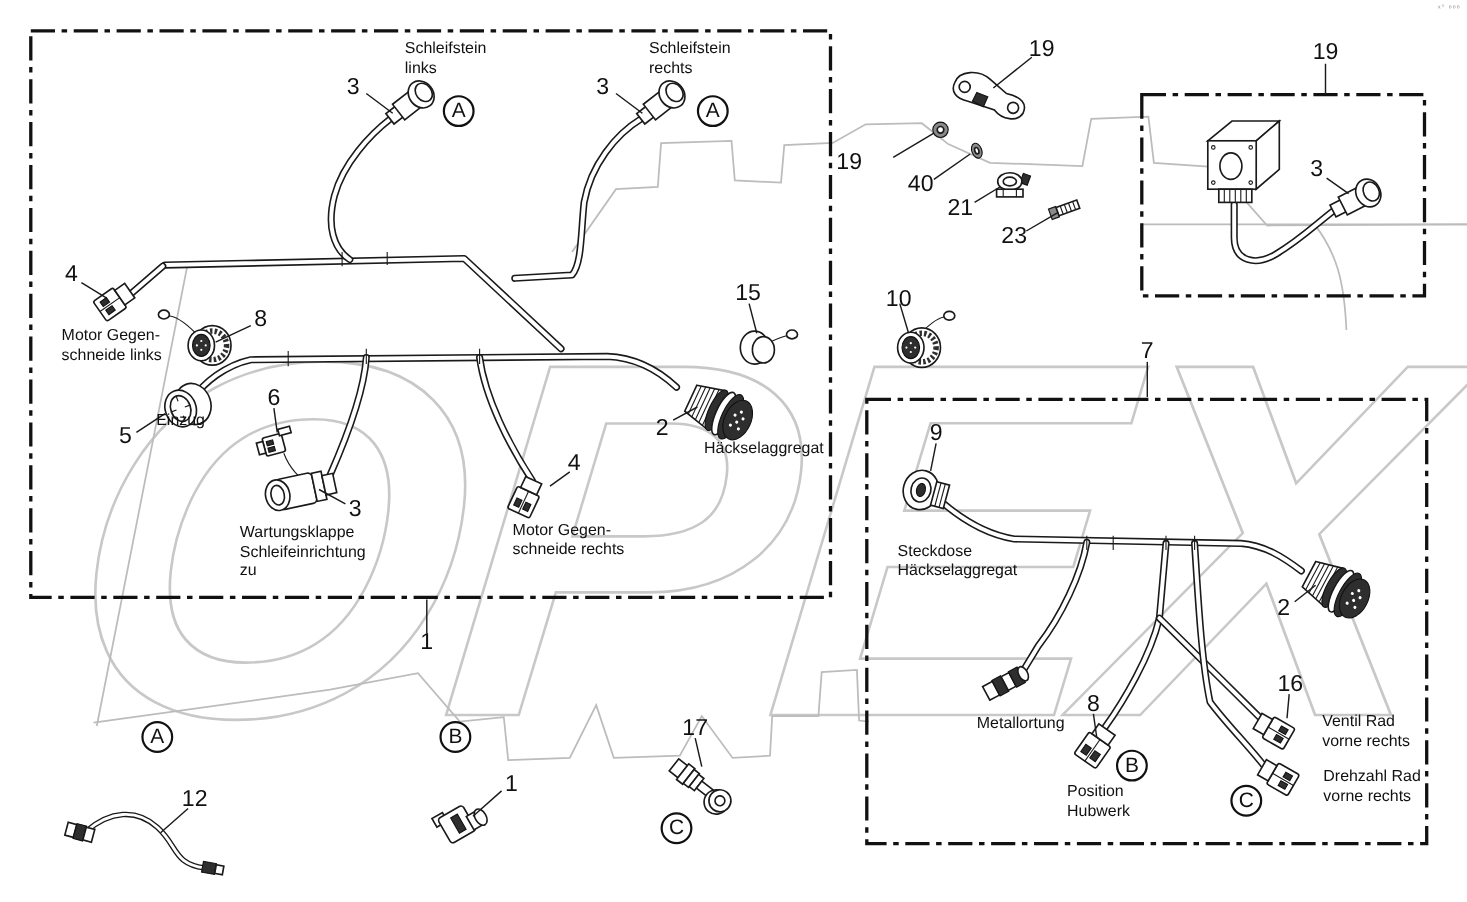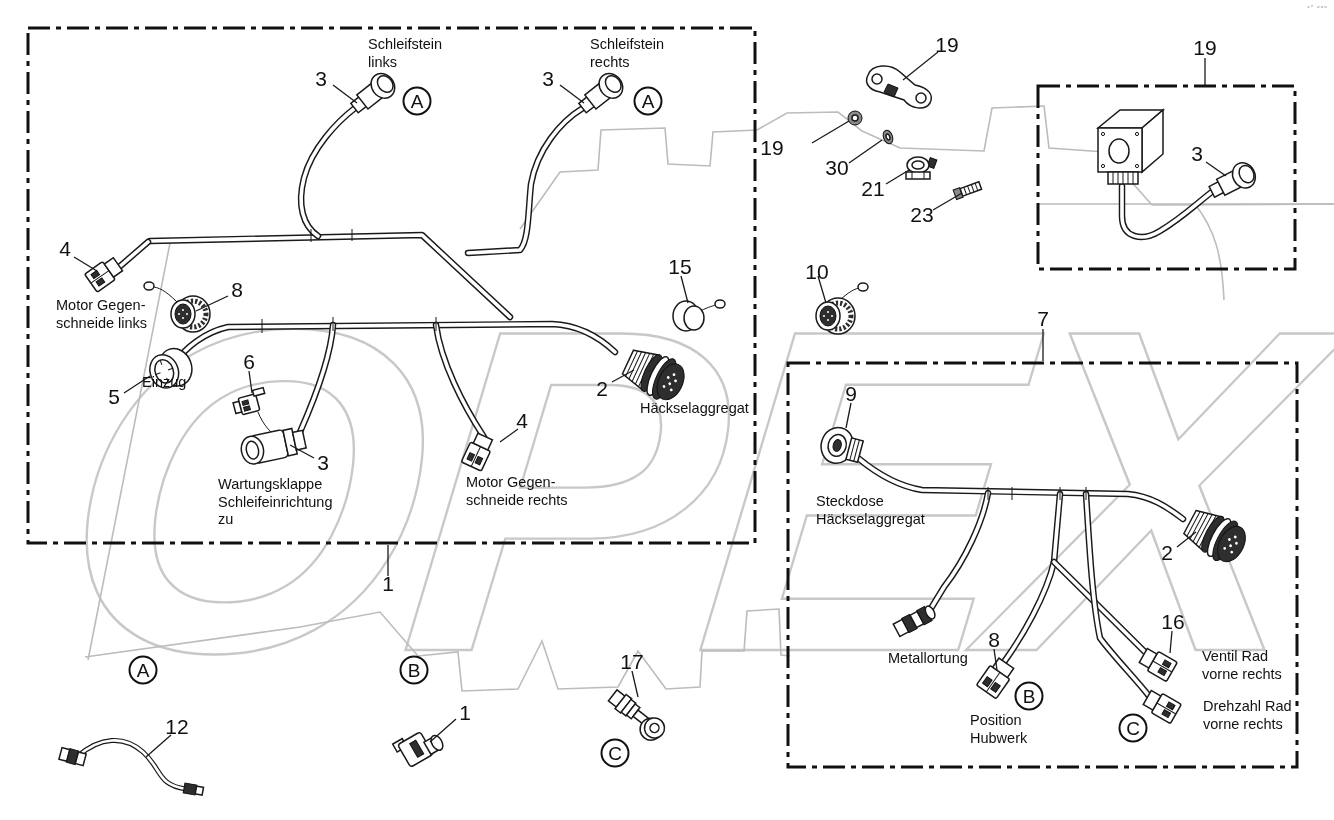--- a/index.html
+++ b/index.html
@@ -394,21 +394,21 @@
     <line x1="632" y1="671" x2="638" y2="697"></line>
   </g>
 </svg>
 
 <div class="corner">ₓ▫ ₒₒₒ</div>
 
 <div class="pn" style="left:321px;top:79px">3</div>
 <div class="pn" style="left:548px;top:79px">3</div>
 <div class="pn" style="left:947px;top:45px">19</div>
 <div class="pn" style="left:772px;top:148px">19</div>
-<div class="pn" style="left:837px;top:168px">30</div>
+<div class="pn" style="left:837px;top:168px">40</div>
 <div class="pn" style="left:873px;top:189px">21</div>
 <div class="pn" style="left:922px;top:215px">23</div>
 <div class="pn" style="left:1205px;top:48px">19</div>
 <div class="pn" style="left:1197px;top:154px">3</div>
 <div class="pn" style="left:65px;top:249px">4</div>
 <div class="pn" style="left:237px;top:290px">8</div>
 <div class="pn" style="left:114px;top:397px">5</div>
 <div class="pn" style="left:249px;top:362px">6</div>
 <div class="pn" style="left:323px;top:463px">3</div>
 <div class="pn" style="left:602px;top:389px">2</div>

